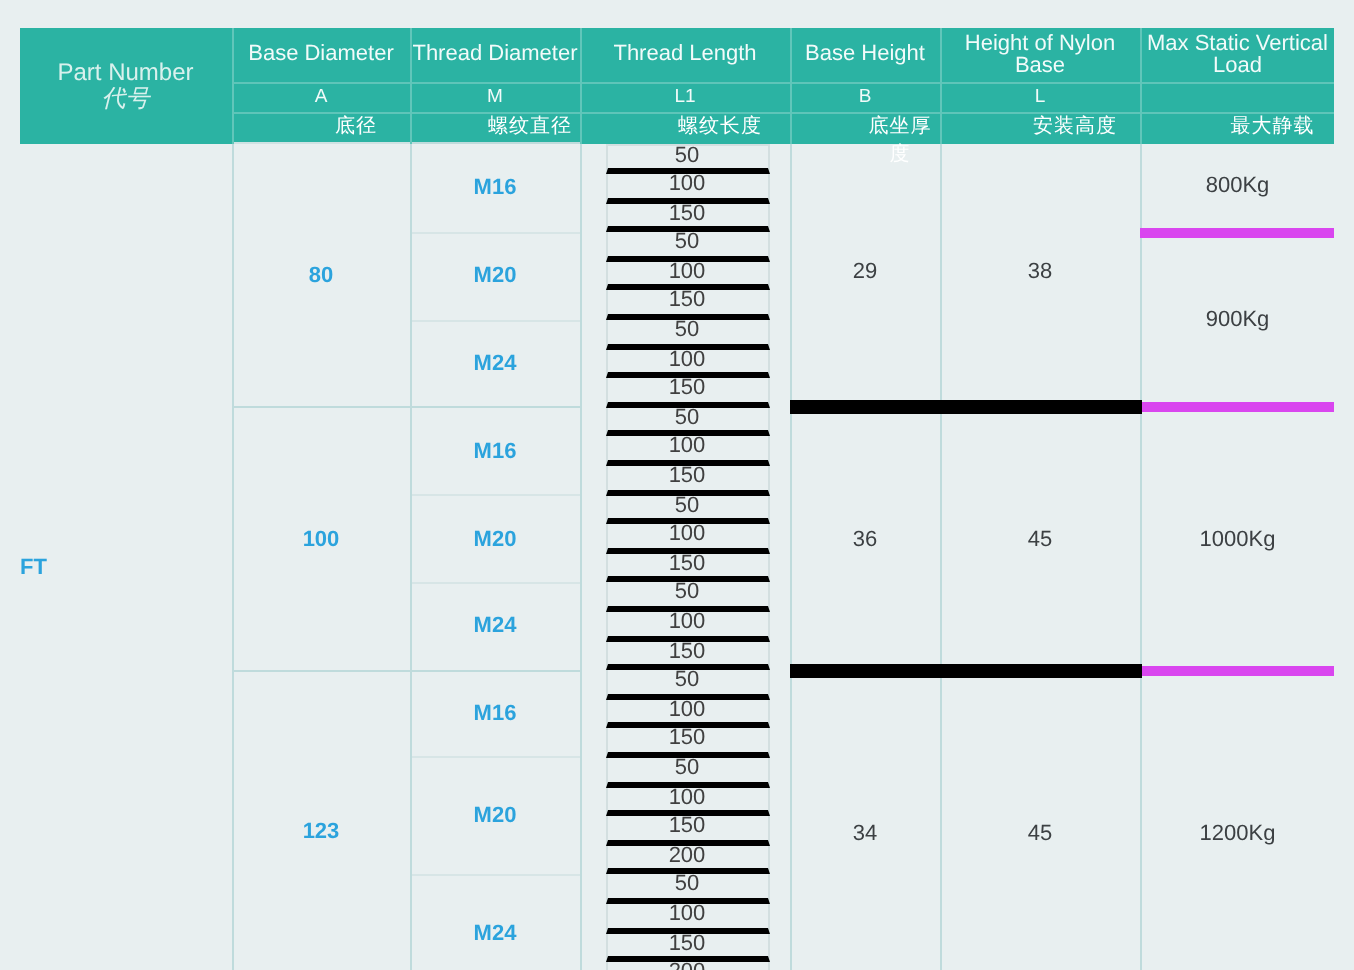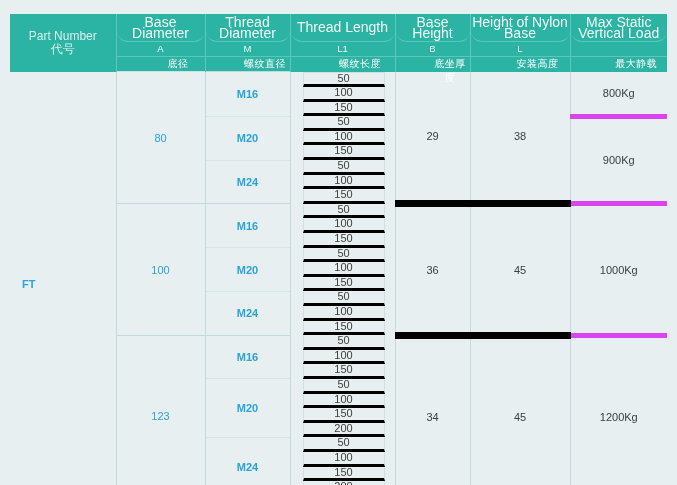--- a/index.html
+++ b/index.html
@@ -43,36 +43,35 @@
     vertical-align: middle;
     text-align: center;
   }
   th.hd-part {
     font-size: 12px;
     line-height: 13px;
     height: 55px;
     color: #d9f1ed;
     border-right: 1px solid #61c6ba;
   }
-  th.hd-part .cn { display:block; }
+  th.hd-part .cn { display:block;font-style:italic; }
   .hcell {
     display: block;
     text-align: center;
     border-bottom: 1px solid #5ec5b9;
   }
   .hcell.last { border-bottom: none; padding-left: 35px; }
   .h-en {
     height: 27px;
-    font-size: 14px;
+    font-size: 11px;
     line-height: 11px;
     display: flex;
     align-items: center;
     justify-content: center;
     color: #f2fbfa;
-    border-radius: 11px;
   }
   .h-ab {
     height: 14px;
     font-size: 9.5px;
     line-height: 14px;
     color: #f2fbfa;
   }
   .h-cn {
     height: 14px;
     font-size: 10px;
@@ -86,34 +85,34 @@
   }
   th.hd-col.lastcol { border-right: none; margin-left: 48px; }
 
   
   tbody td {
     background: #e8eff0;
     font-size: 10.5px;
     color: #3c4043;
     text-align: center;
     vertical-align: middle;
-    padding: 12px;
+    padding: 0;
     height: 11.6px;
   }
   td.part {
     color: #2ba3dd;
     font-weight: bold;
     font-size: 11px;
     border-right: 1px solid #bfdbdc;
     text-align: left;
     padding-right: 22px;
   }
   td.base {
     color: #2ba3dd;
-    font-weight: normal;
+    font-weight: bold;
     font-size: 11px;
     border-right: 1px solid #bfdbdc;
     border-top: 1px solid #bfdbdc;
   }
   td.base.firstsec { border-top: 1px solid #cfe2e3; }
   td.thread {
     color: #2ba3dd;
     font-weight: bold;
     font-size: 11px;
     border-right: 1px solid #bfdbdc;

